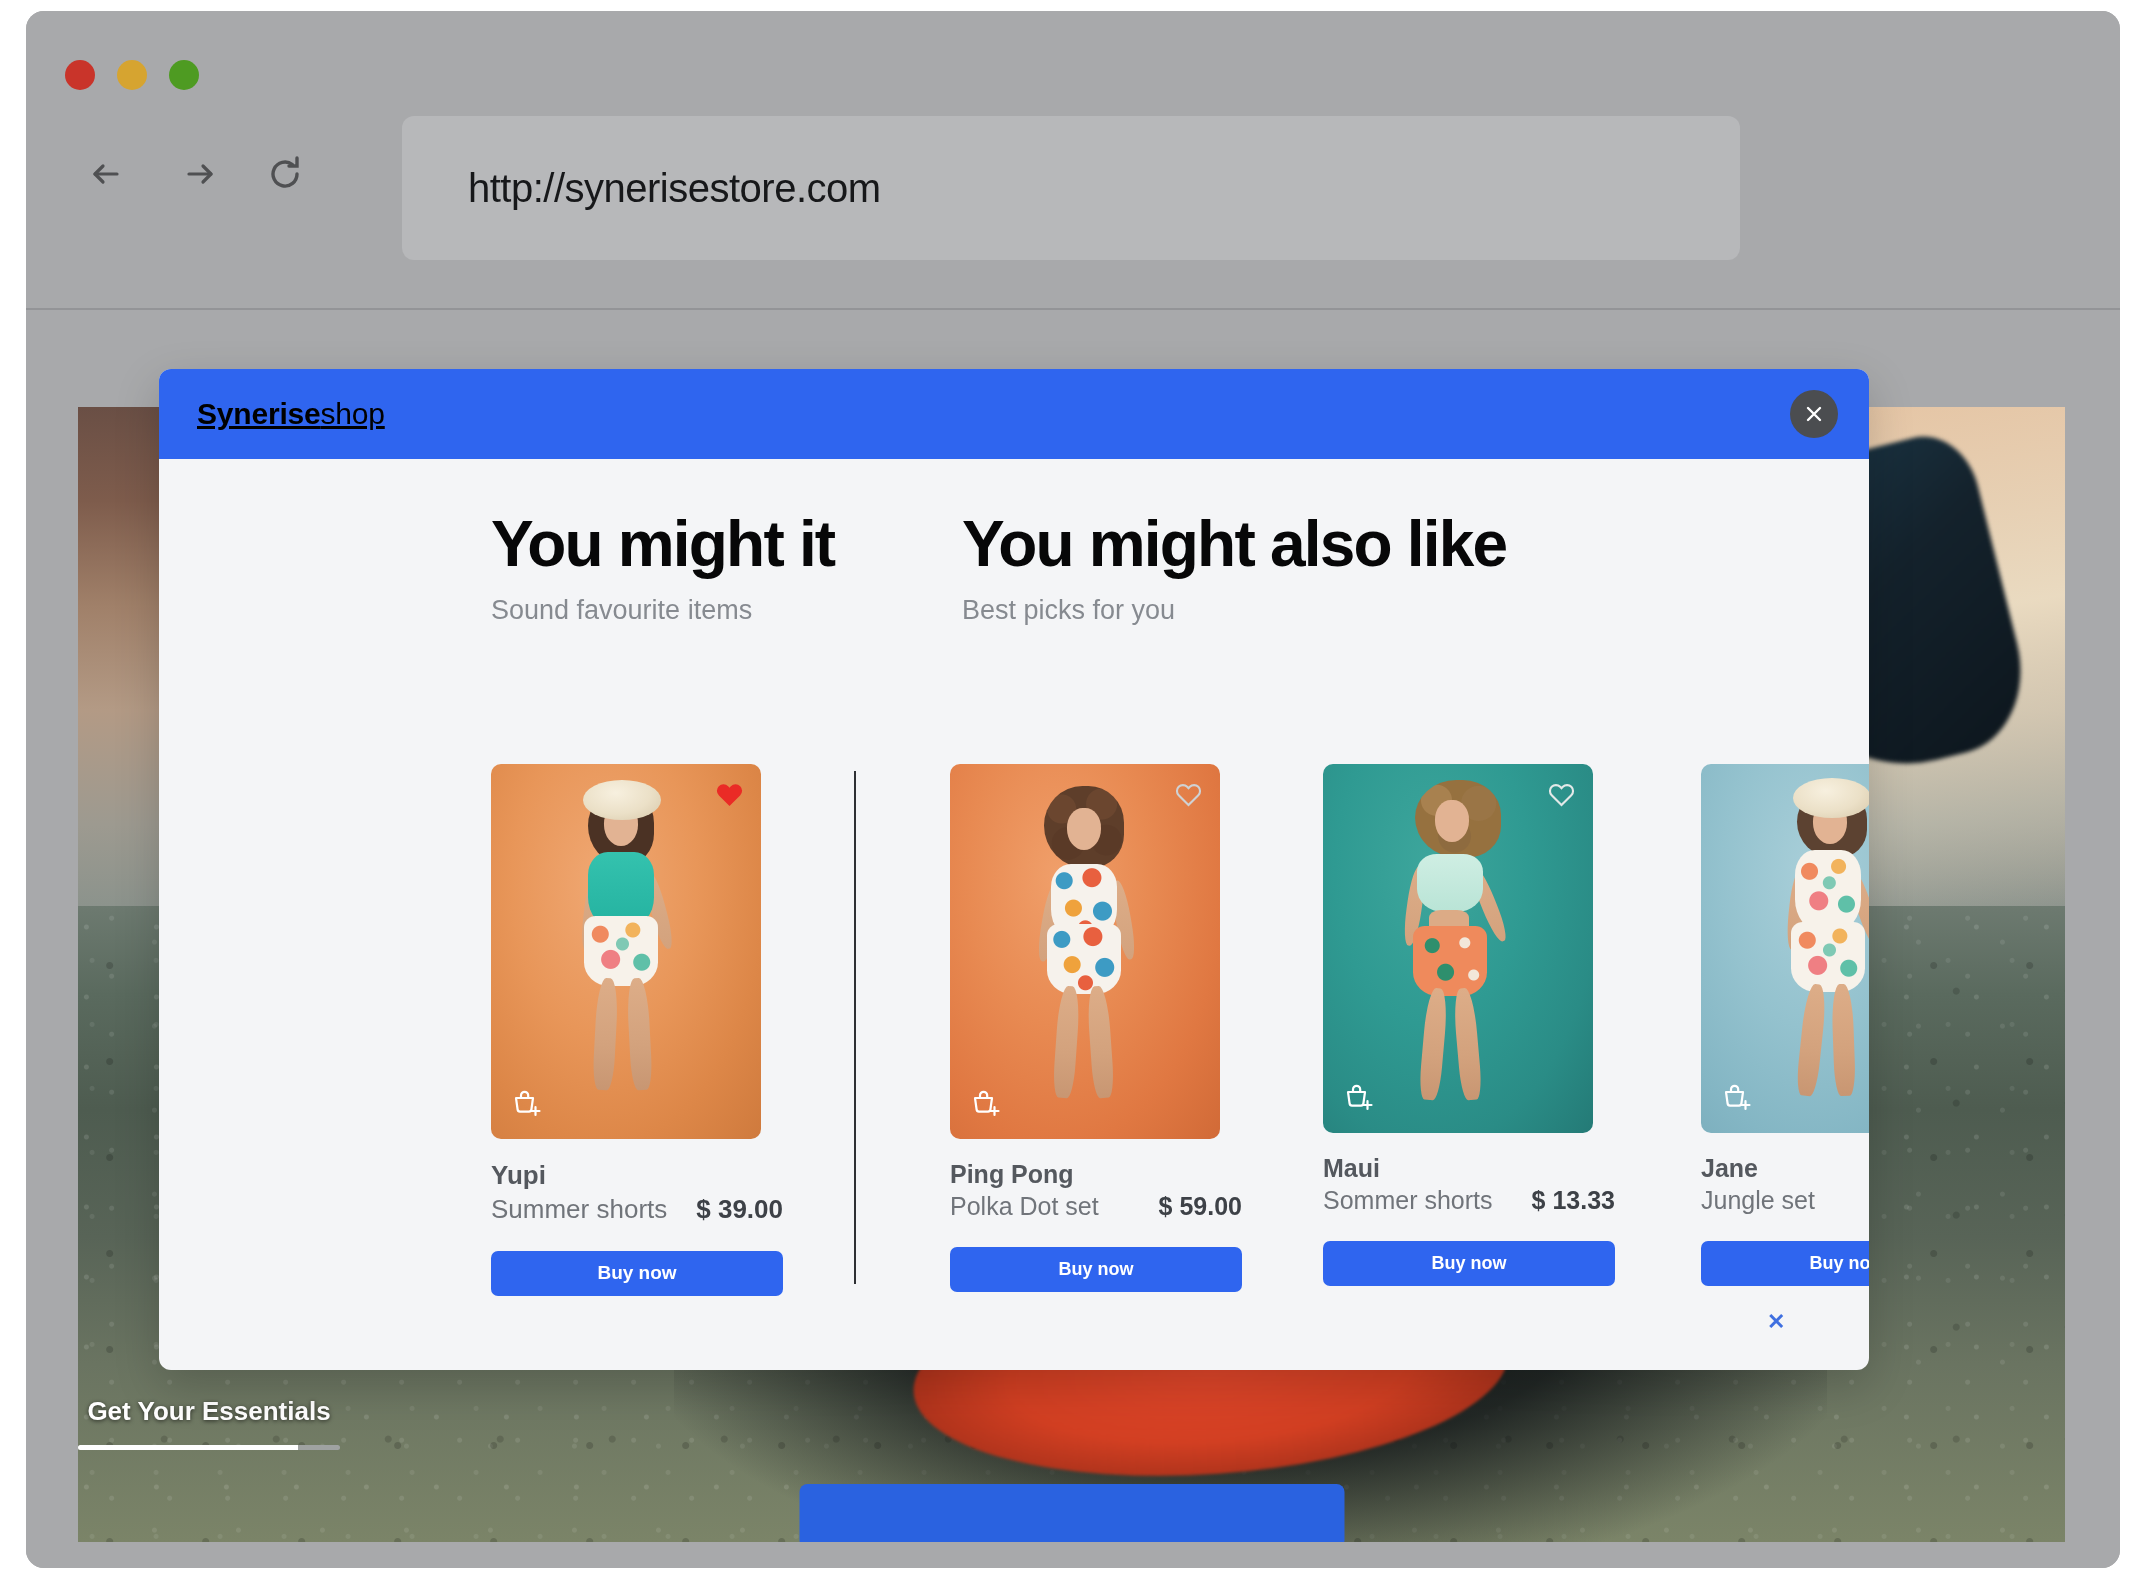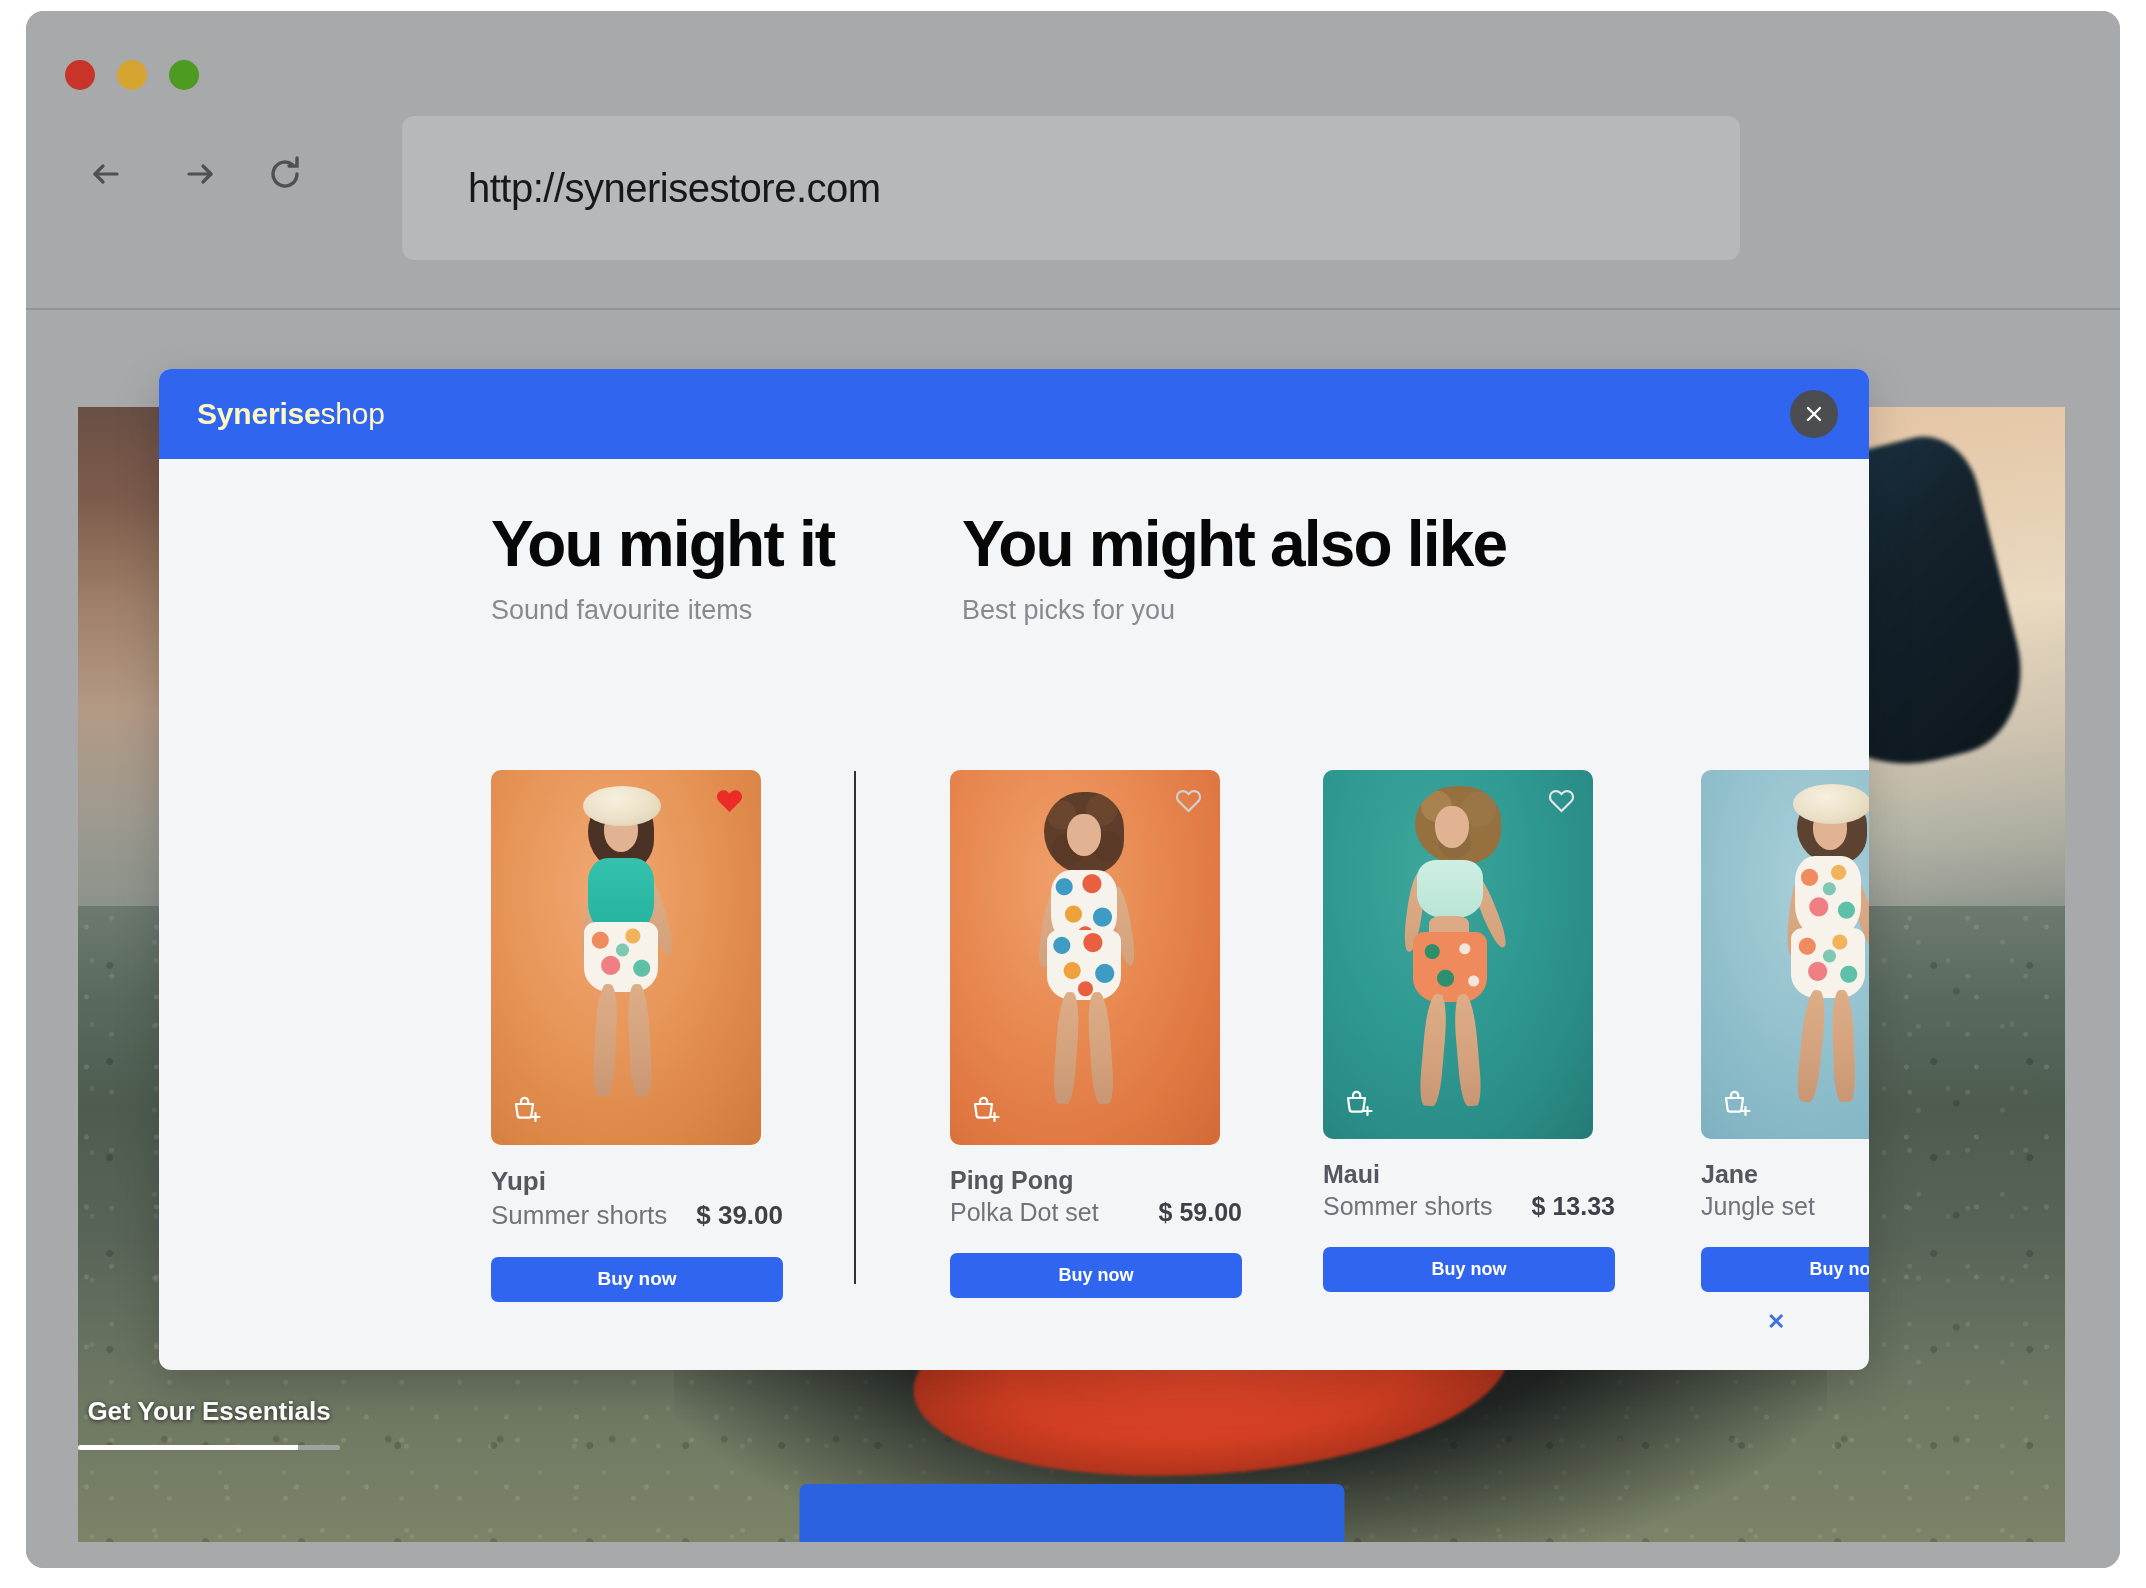--- a/index.html
+++ b/index.html
@@ -216,22 +216,23 @@
     position: relative;
     height: 90px;
     background: #2f65ef;
   }
   #modal-brand {
     position: absolute;
     left: 38px;
     top: 50%;
     transform: translateY(-50%);
     font-size: 30px;
-    color: #fef9c3;
+    color: #000000;
     letter-spacing: -0.2px;
+    text-decoration: underline;
   }
   #modal-brand .b { font-weight: bold; }
   #modal-brand .n { font-weight: normal; }
 
   #modal-close {
     position: absolute;
     right: 31px;
     top: 50%;
     transform: translateY(-50%);
     width: 48px; height: 48px;
@@ -284,21 +285,21 @@
     position: absolute;
     left: 695px;
     top: 17px;
     width: 2px;
     height: 513px;
     background: #2e3034;
   }
 
   .card {
     position: absolute;
-    top: 16px;
+    top: 10px;
     width: 292px;
   }
   .card.c0 { left: 332px; }
   .card.c1 { left: 791px; }
   .card.c2 { left: 1164px; }
   .card.c3 { left: 1542px; }
 
   .card-img {
     position: relative;
     width: 270px;

